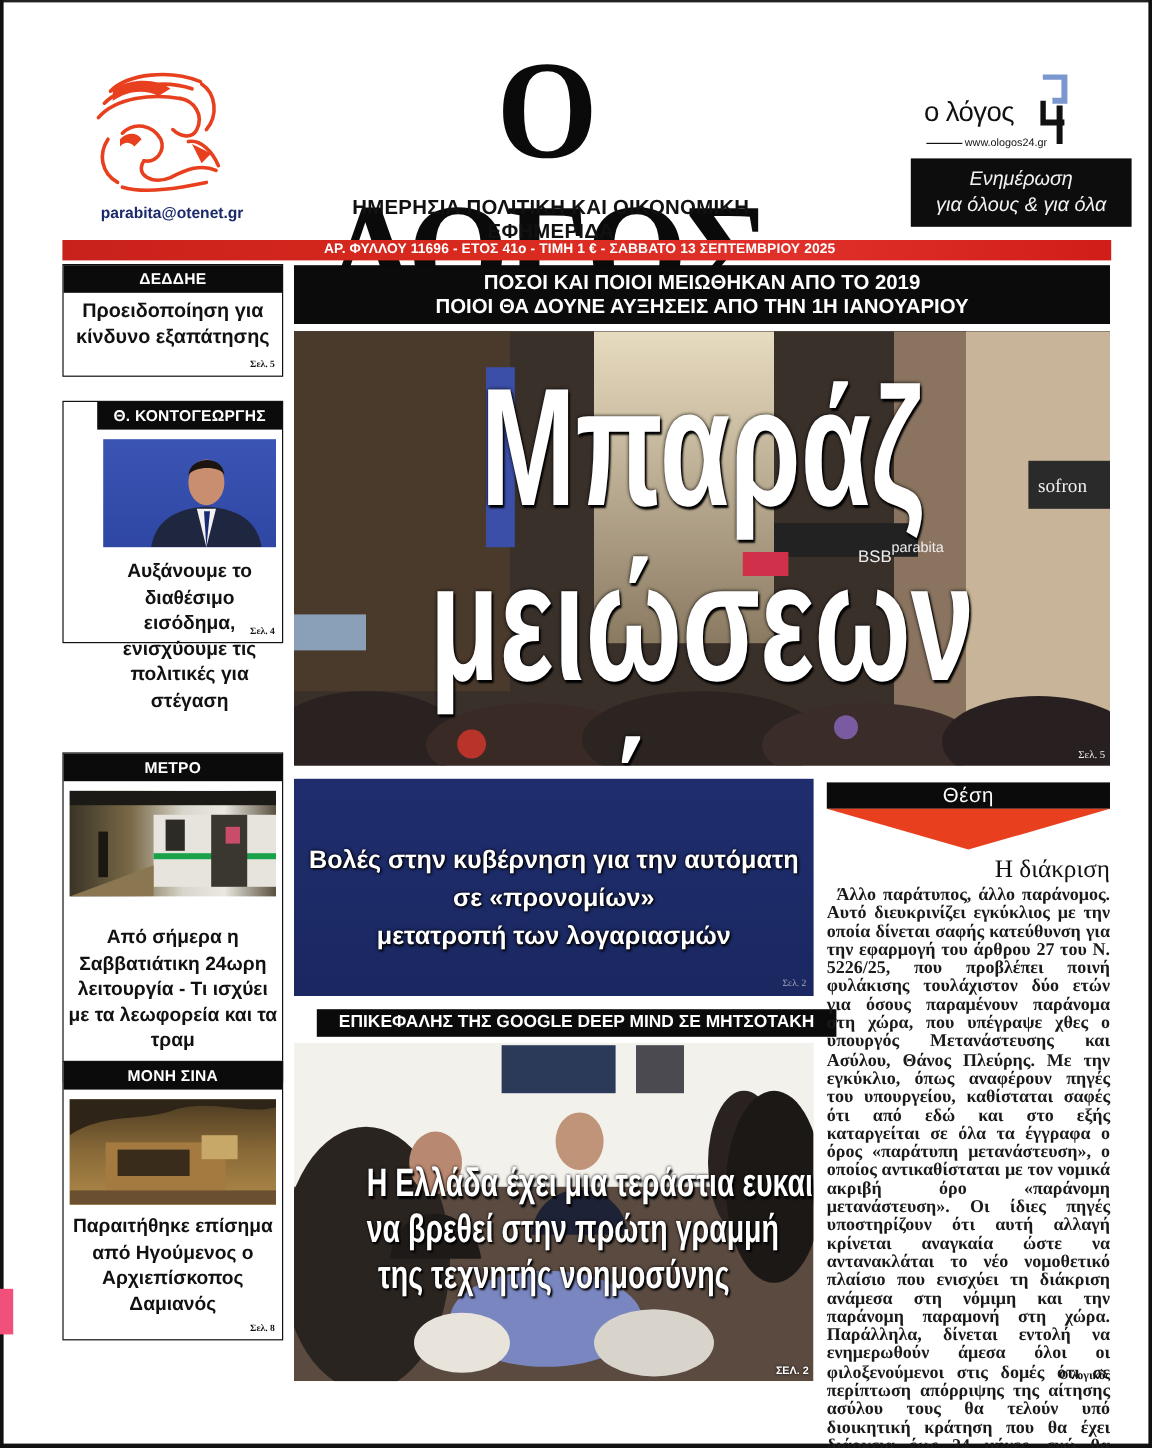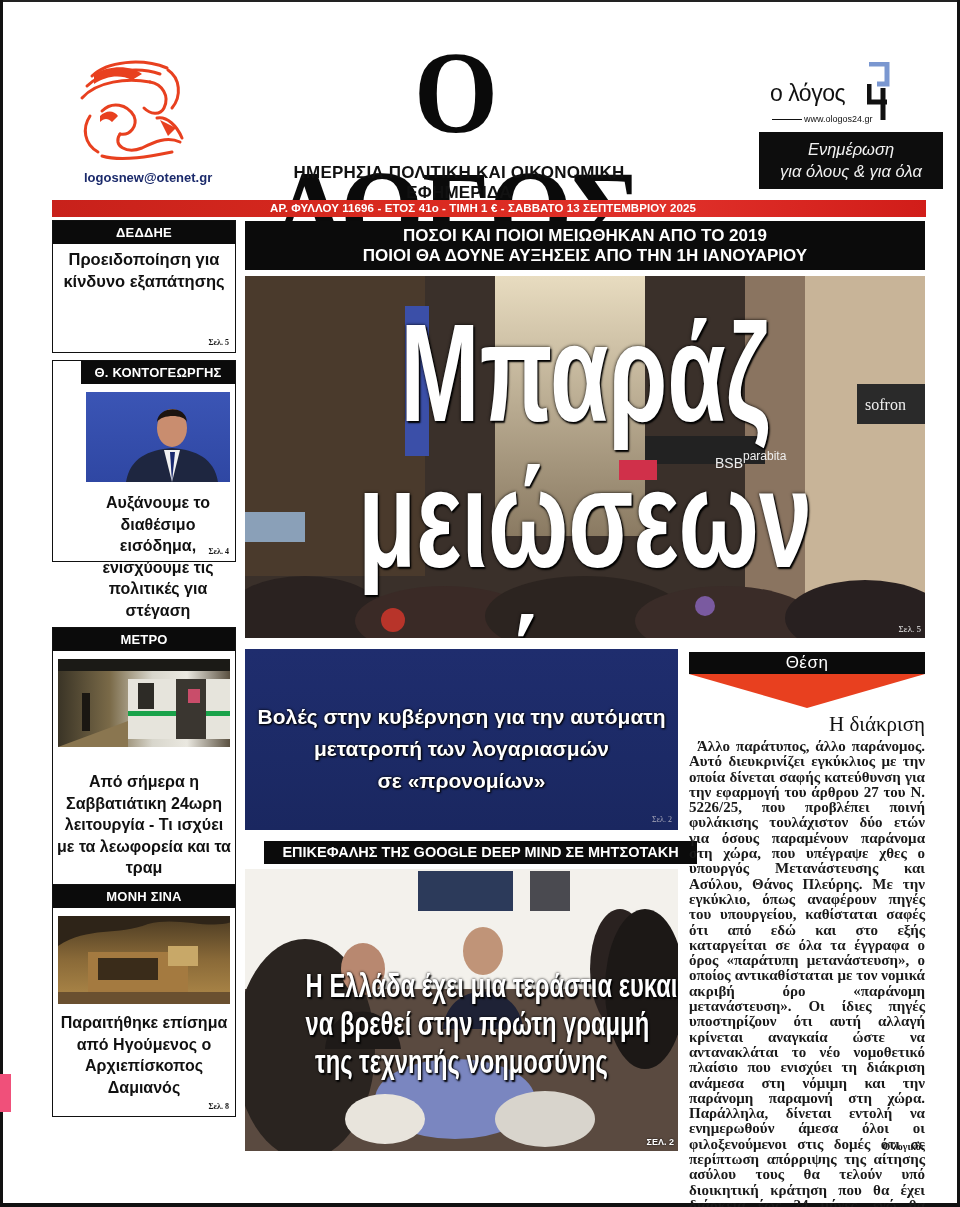--- a/index.html
+++ b/index.html
@@ -84,48 +84,48 @@
       <path d="M18 60 C10 72, 12 88, 26 96"></path>
       <path d="M30 100 C50 106, 80 100, 100 96"></path>
     </g>
     <g fill="#e8401f">
       <path d="M22 18 C40 8, 60 10, 70 18 L60 24 C48 18, 34 20, 22 28 Z"></path>
       <path d="M28 60 C34 54, 42 54, 46 60 L40 66 C36 62, 32 62, 28 66 Z"></path>
       <path d="M88 64 L104 72 L96 80 Z"></path>
     </g>
   </svg>
 </div>
-<div class="abs email">logosnew@otenet.gr</div>
+<div class="abs email">parabita@otenet.gr</div>
 <div class="abs title">Ο ΛΟΓΟΣ</div>
 <div class="abs subtitle">ΗΜΕΡΗΣΙΑ ΠΟΛΙΤΙΚΗ ΚΑΙ ΟΙΚΟΝΟΜΙΚΗ ΕΦΗΜΕΡΙΔΑ</div>
 
 <div class="abs ol24-word">ο λόγος</div>
 <div class="abs ol24-num">
   <svg width="24" height="60" viewBox="0 0 24 60">
     <path d="M2 2 H20 V22 H10" fill="none" stroke="#7a97d0" stroke-width="5"></path>
     <path d="M2 22 V40 H20 M16 26 V58" fill="none" stroke="#111" stroke-width="5"></path>
   </svg>
 </div>
 <div class="abs ol24-line"></div>
 <div class="abs ol24-url">www.ologos24.gr</div>
 <div class="abs slogan">
   <div>Ενημέρωση</div>
   <div>για όλους &amp; για όλα</div>
 </div>
 
 <div class="abs redbar"></div>
 <div class="abs redbar-text">ΑΡ. ΦΥΛΛΟΥ 11696 - ΕΤΟΣ 41ο - ΤΙΜΗ 1 € - ΣΑΒΒΑΤΟ 13 ΣΕΠΤΕΜΒΡΙΟΥ 2025</div>
 
-<div class="sbox" style="top:220px;height:133px;">
+<div class="sbox" style="top:220px;height:94px;">
   <div class="sbox-head">ΔΕΔΔΗΕ</div>
   <div class="sbox-text" style="padding-top:4px;font-size:16.5px;line-height:22px;">Προειδοποίηση για κίνδυνο εξαπάτησης</div>
   <div class="sbox-page">Σελ. 5</div>
 </div>
 
-<div class="sbox" style="top:360px;height:202px;padding-left:28px;">
+<div class="sbox" style="top:334px;height:202px;padding-left:28px;">
   <div class="sbox-head">Θ. ΚΟΝΤΟΓΕΩΡΓΗΣ</div>
   <div class="sbox-img" style="height:90px;background:linear-gradient(180deg,#3b55b5,#2f47a3);position:relative;overflow:hidden;">
     <svg width="174" height="90" viewBox="0 0 174 90" style="position:absolute;left:0;top:0;">
       <path d="M40 90 C44 66, 62 58, 86 56 C110 58, 128 66, 132 90 Z" fill="#1e2640"></path>
       <path d="M78 58 L86 90 L94 58 Z" fill="#f2f2f2"></path>
       <path d="M84 60 L86 90 L89 60 Z" fill="#1a2a70"></path>
       <ellipse cx="86" cy="36" rx="15" ry="19" fill="#c98d6f"></ellipse>
       <path d="M71 30 C72 14, 100 12, 101 30 C98 22, 76 22, 71 30 Z" fill="#1c1410"></path>
     </svg>
   </div>
@@ -200,22 +200,22 @@
     <circle cx="460" cy="330" r="10" fill="#7a5aa0"></circle>
   </svg>
   <div class="hero-text hero-line1">Μπαράζ</div>
   <div class="hero-text hero-line2">μειώσεων φόρων</div>
   <div class="hero-page">Σελ. 5</div>
 </div>
 
 <div class="abs bank">
   <div class="bank-title">
     <div>Βολές στην κυβέρνηση για την αυτόματη</div>
+    <div>σε «προνομίων»</div>
     <div>μετατροπή των λογαριασμών</div>
-    <div>σε «προνομίων»</div>
   </div>
   <div class="bank-page">Σελ. 2</div>
 </div>
 
 <div class="abs google-kicker">ΕΠΙΚΕΦΑΛΗΣ ΤΗΣ GOOGLE DEEP MIND ΣΕ ΜΗΤΣΟΤΑΚΗ</div>
 <div class="abs meeting">
   <svg width="433" height="282" viewBox="0 0 433 282" style="position:absolute;left:0;top:0;">
     <rect x="0" y="0" width="433" height="282" fill="#f3f1ec"></rect>
     <rect x="173" y="2" width="95" height="40" fill="#2c3a5a"></rect>
     <rect x="285" y="2" width="40" height="40" fill="#4a4a50"></rect>

